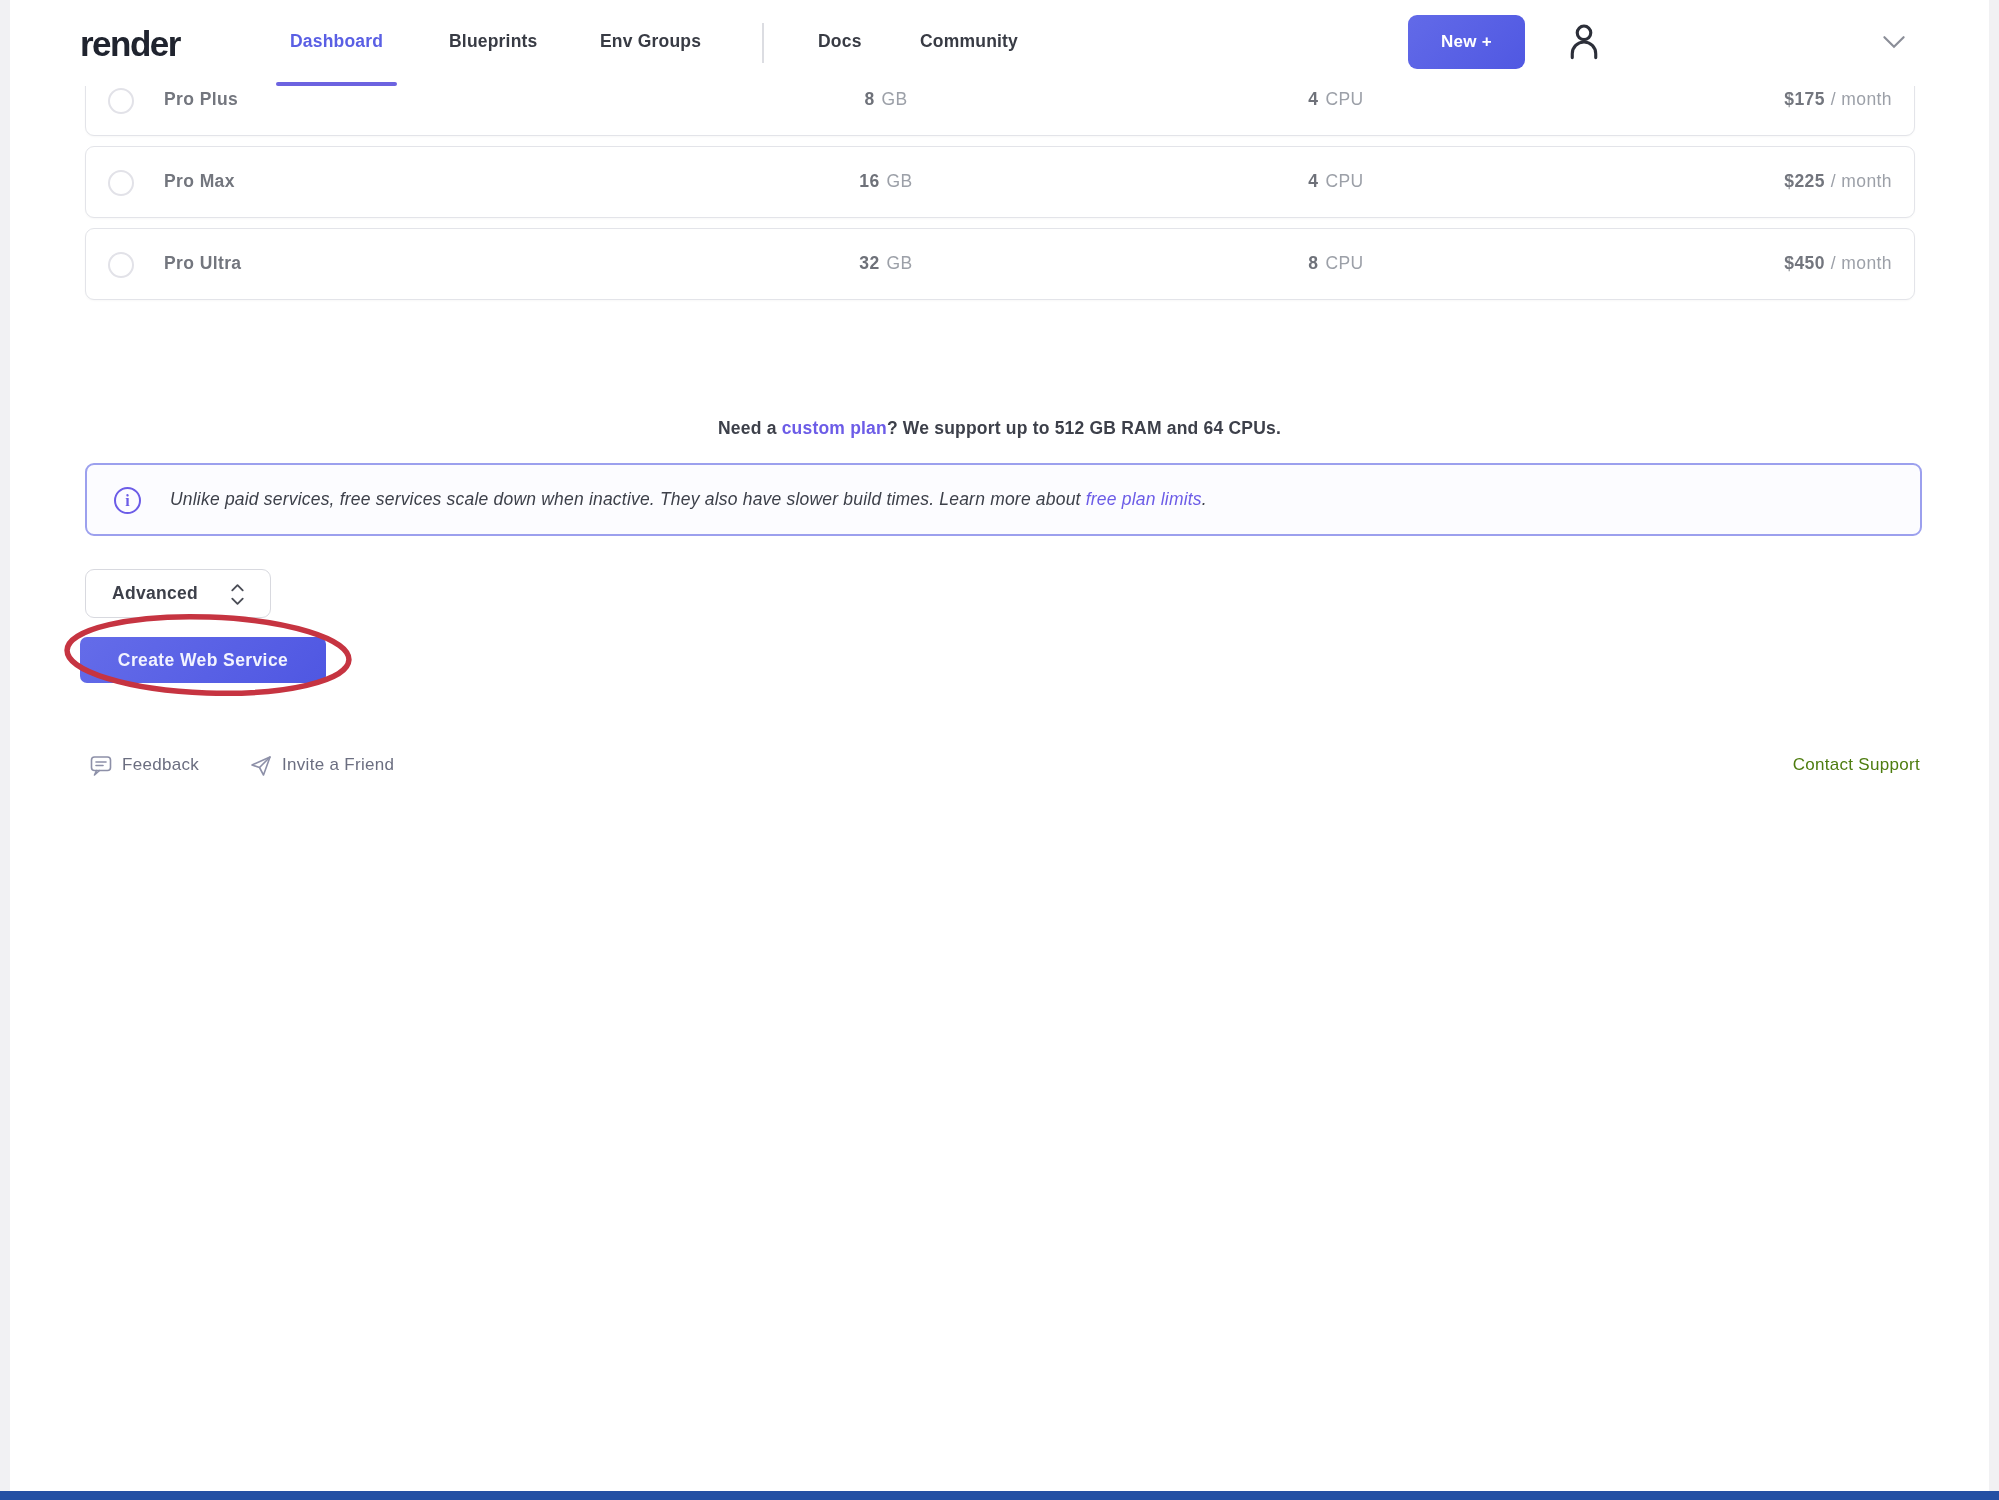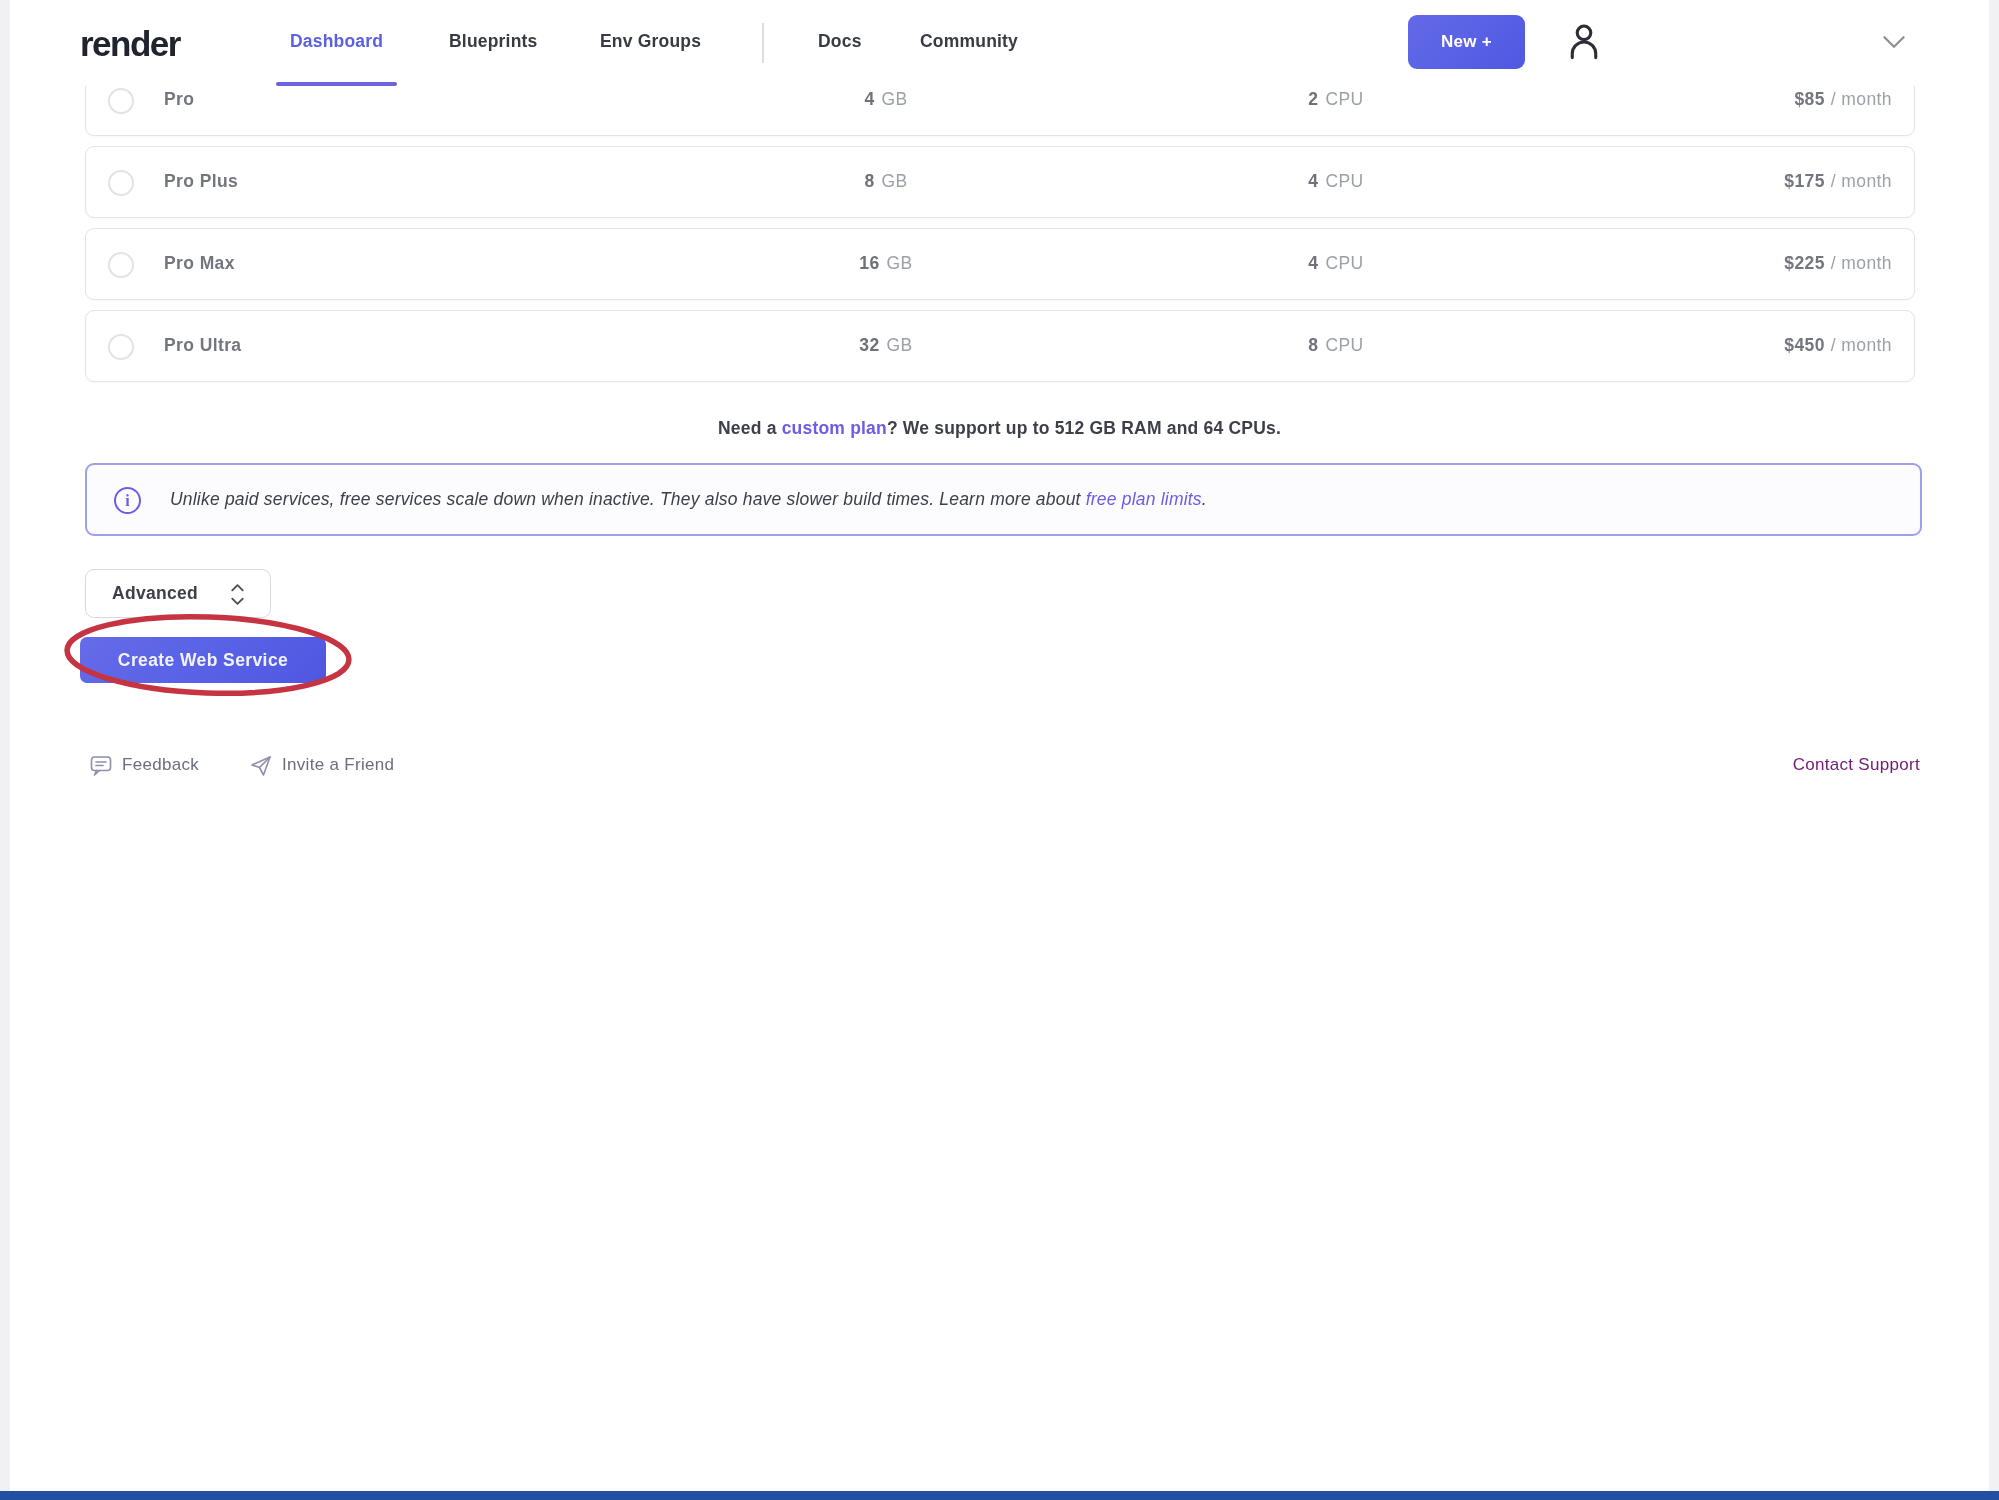--- a/index.html
+++ b/index.html
@@ -63,21 +63,21 @@
   .create-btn{position:absolute;left:80px;top:637px;width:246px;height:46px;border:none;border-radius:7px;
     background:linear-gradient(135deg,#646ce9,#4f57e2);color:#f2f3ff;font-size:17.5px;font-weight:600;
     font-family:"Liberation Sans",sans-serif;letter-spacing:.4px;cursor:pointer;}
   .annotation-ellipse{position:absolute;left:55px;top:600px;width:320px;height:120px;z-index:5;pointer-events:none;}
 
   
   .footer-link{position:absolute;top:755px;display:flex;align-items:flex-start;gap:10px;font-size:17px;font-weight:500;
     color:#6b6e80;letter-spacing:.3px;cursor:pointer;}
   .fl-feedback{left:90px;}
   .fl-invite{left:250px;}
-  .fl-contact{left:auto;right:79px;color:#701a75;}
+  .fl-contact{left:auto;right:79px;color:#4d7c0f;}
   .footer-icon{width:22px;height:22px;color:#8d90a8;}
 </style>
 </head>
 <body>
 
 <div class="canvas">
 
   <div class="nav">
     <div class="logo">render</div>
     <div class="nav-item ni-0 active">Dashboard</div>
@@ -94,27 +94,20 @@
       </svg>
     </span>
     <span class="nav-chevron">
       <svg viewBox="0 0 20 12" width="24" height="16" fill="none" stroke="currentColor" stroke-width="1.8" stroke-linecap="round">
         <polyline points="2,2 10,10 18,2"></polyline>
       </svg>
     </span>
   </div>
 
   <div class="plan-list">
-    <div class="plan-row">
-      <span class="radio"></span>
-      <span class="plan-name">Pro</span>
-      <span class="col ram"><b class="val">4</b><span class="unit">GB</span></span>
-      <span class="col cpu"><b class="val">2</b><span class="unit">CPU</span></span>
-      <span class="price"><b class="val">$85</b><span class="unit">/ month</span></span>
-    </div>
 
     <div class="plan-row">
       <span class="radio"></span>
       <span class="plan-name">Pro Plus</span>
       <span class="col ram"><b class="val">8</b><span class="unit">GB</span></span>
       <span class="col cpu"><b class="val">4</b><span class="unit">CPU</span></span>
       <span class="price"><b class="val">$175</b><span class="unit">/ month</span></span>
     </div>
 
     <div class="plan-row">

